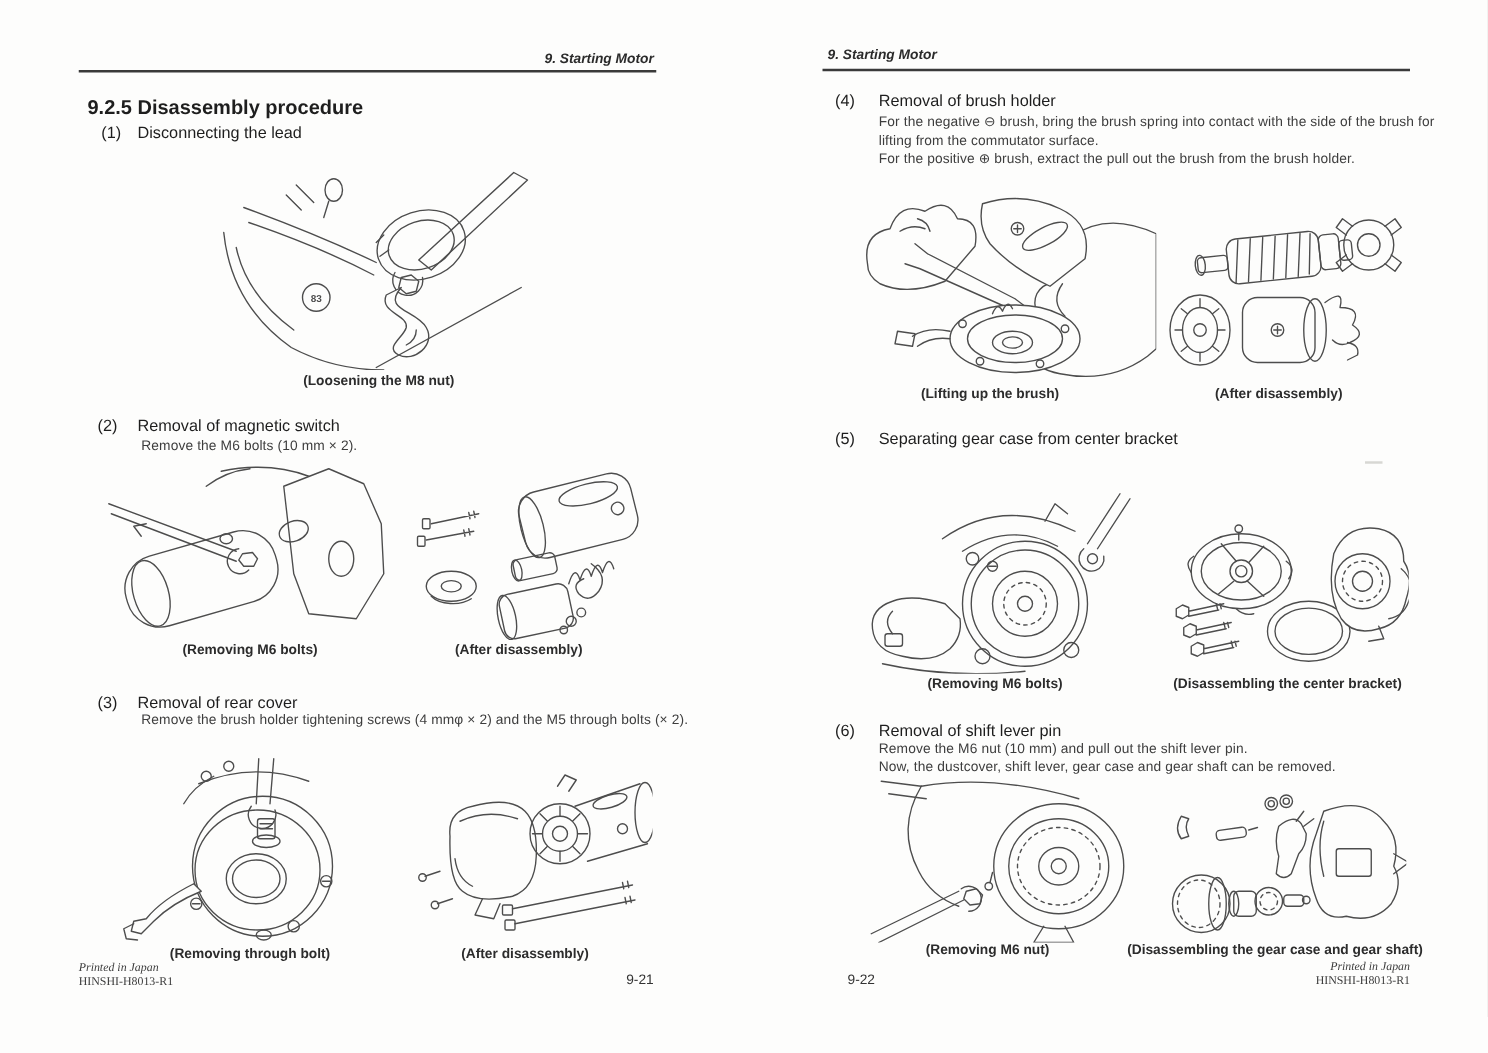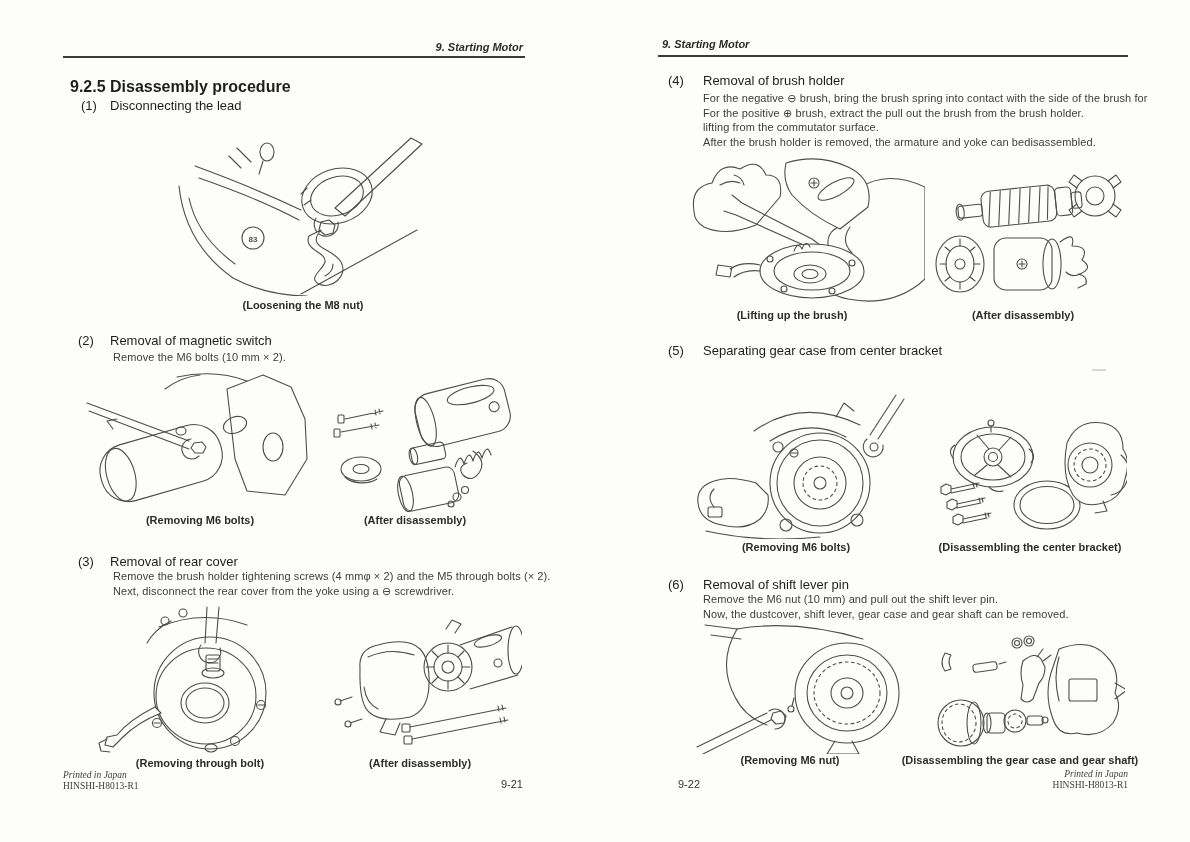--- a/index.html
+++ b/index.html
@@ -123,21 +123,20 @@
         <circle cx="126" cy="135" r="3"></circle>
     </svg>
     <div class="cap" style="left:137px;top:514px">(Removing M6 bolts)</div>
     <div class="cap" style="left:352px;top:514px">(After disassembly)</div>
 
     <div class="sec-head" style="left:15px;top:554px">
       <span class="sh-num" style="width:32px">(3)</span><span>Removal of rear cover</span>
     </div>
     <div class="body-text" style="left:50px;top:569px">
       <div>Remove the brush holder tightening screws (4 mmφ × 2) and the M5 through bolts (× 2).</div>
-      <div>Next, disconnect the rear cover from the yoke using a ⊖ screwdriver.</div>
     </div>
 
     <svg class="fig" style="left:32px;top:605px" width="225" height="150" viewBox="0 0 225 150">
       <path d="M64,22 Q108,4 152,20"></path>
       <path d="M52,38 Q60,24 76,16"></path>
       <circle cx="70" cy="16" r="4"></circle>
         <circle cx="88" cy="8" r="4"></circle>
       <circle cx="115" cy="88" r="56"></circle>
       <ellipse cx="111" cy="91" rx="50" ry="48"></ellipse>
       <ellipse cx="110" cy="98" rx="24" ry="20"></ellipse>
@@ -190,23 +189,22 @@
 
   <div class="col" id="col-right">
     <div class="phead phead-left">9. Starting Motor</div>
     <div class="rule" style="top:55px"></div>
 
     <div class="sec-head" style="left:10px;top:73px">
       <span class="sh-num" style="width:35px">(4)</span><span>Removal of brush holder</span>
     </div>
     <div class="body-text tight" style="left:45px;top:91px">
       <div>For the negative ⊖ brush, bring the brush spring into contact with the side of the brush for</div>
+      <div>lifting from the commutator surface.</div>
       <div>For the positive ⊕ brush, extract the pull out the brush from the brush holder.</div>
-      <div>lifting from the commutator surface.</div>
-      <div>After the brush holder is removed, the armature and yoke can bedisassembled.</div>
     </div>
 
     <svg class="fig" style="left:32px;top:153px" width="235" height="152" viewBox="0 0 235 152">
       <path class="f-white" d="M4,58 Q0,34 22,30 Q30,8 50,16 Q68,4 76,22 Q94,22 90,44 L66,72 Q36,84 14,74 Q4,68 4,58 Z"></path>
       <path d="M30,32 q10,-6 20,-2 M44,22 q8,2 10,10"></path>
       <path class="f-white" d="M235,34 Q196,16 168,36 Q148,50 154,72 Q132,78 140,100 Q118,138 158,146 Q198,154 228,132 L235,126 Z"></path>
       <path d="M160,74 q-10,14 2,26 M150,100 q-4,18 12,24"></path>
       <path d="M52,50 L122,86 M46,62 L118,94 M52,50 l-10,-8 M46,62 l-12,-4 M122,86 l8,6 M118,94 l10,2"></path>
       <path class="f-white" d="M96,10 Q128,0 158,14 Q184,26 178,54 L150,76 Q120,62 102,42 Q92,28 96,10 Z"></path>
       <ellipse cx="146" cy="36" rx="20" ry="7" transform="rotate(-28 146 36)"></ellipse>

